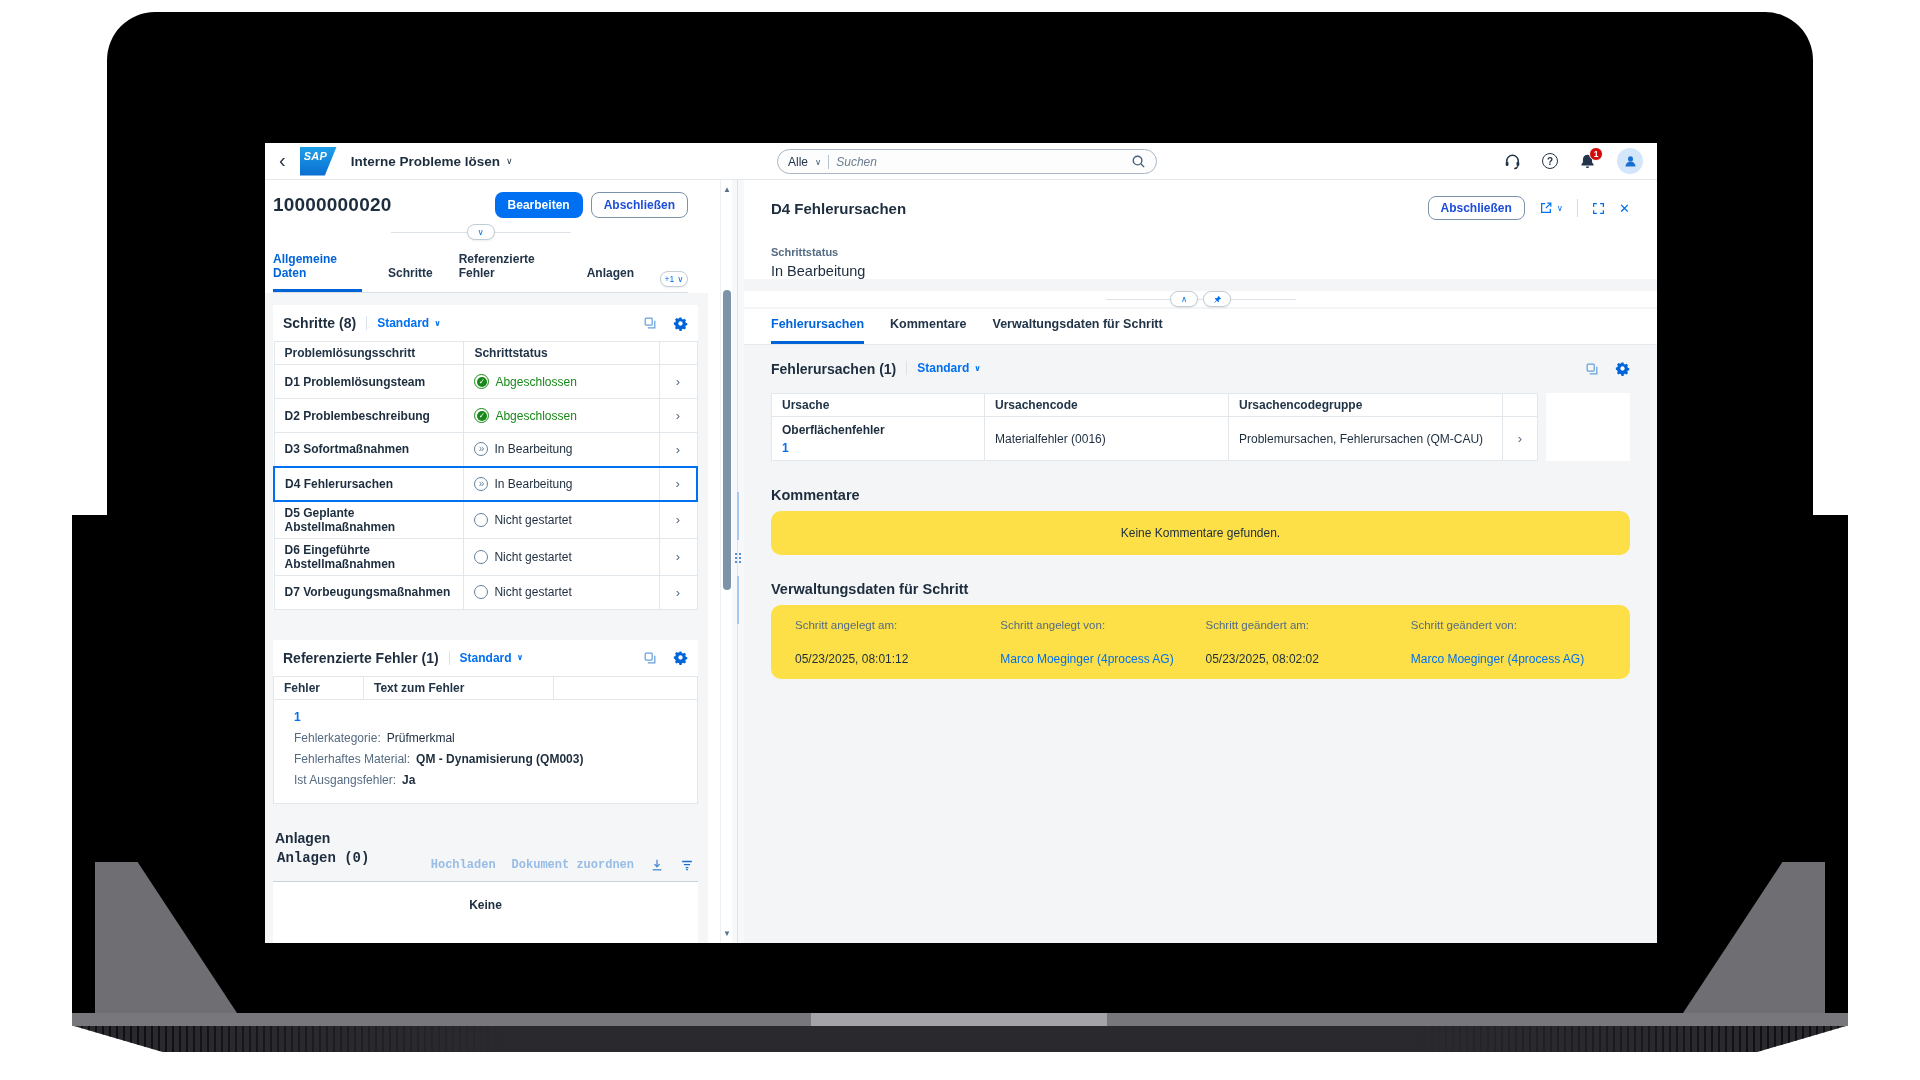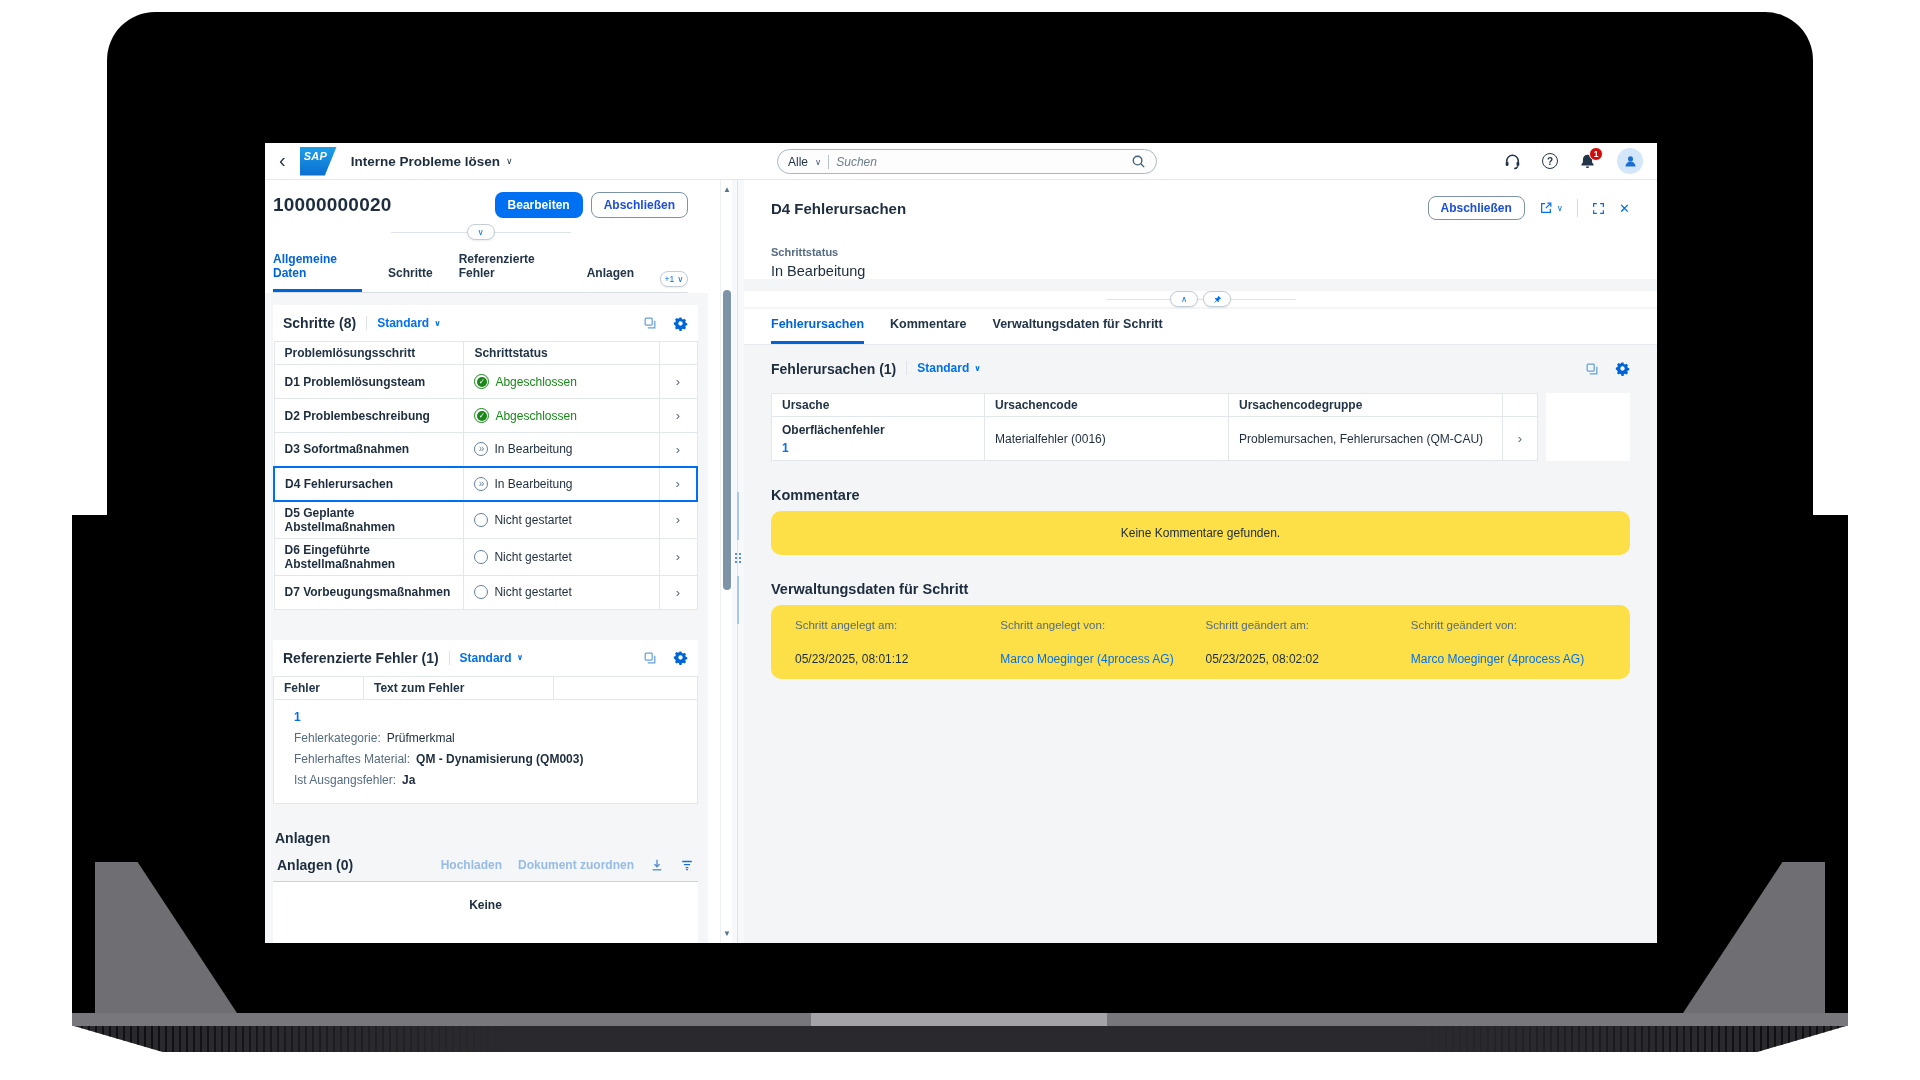--- a/index.html
+++ b/index.html
@@ -116,21 +116,21 @@
                        font-size:10px; line-height:11px; text-align:center; }
   .pos-t { color:#188918; }
 
   .ref-body { padding:6px 10px 12px; }
   .link { color:#0070f2; font-weight:bold; cursor:pointer; }
   .fline { margin-top:7px; font-size:12px; }
   .fline .lab { color:#556b82; margin-right:6px; }
   .fline:nth-child(3) .val, .fline:nth-child(4) .val { font-weight:bold; }
 
   .sect-h { font-size:14px; font-weight:bold; margin:26px 0 4px 2px; }
-  .att-toolbar { height:32px; display:flex; align-items:center; gap:16px; border-bottom:1px solid #c9d2da; padding:0 4px; }
+  .att-toolbar { height:32px; display:flex; gap:16px; border-bottom:1px solid #c9d2da; padding:0 4px;font-family:Liberation Mono, monospace; }
   .att-actions { margin-left:auto; display:flex; align-items:center; gap:16px; }
   .att-link { color:#97bce6; font-size:12px; font-weight:bold; cursor:pointer; }
   .keine-card { background:#fff; height:140px; text-align:center; padding-top:16px; font-weight:bold; }
 
   
   .rpanel { flex:1; background:#f4f5f6; display:flex; flex-direction:column; overflow:hidden; }
   .rp-top { background:#fff; padding:16px 27px 0; }
   .rp-title-row { display:flex; align-items:center; }
   .rp-title { font-size:15px; font-weight:bold; }
   .rp-actions { margin-left:auto; display:flex; align-items:center; gap:14px; }

